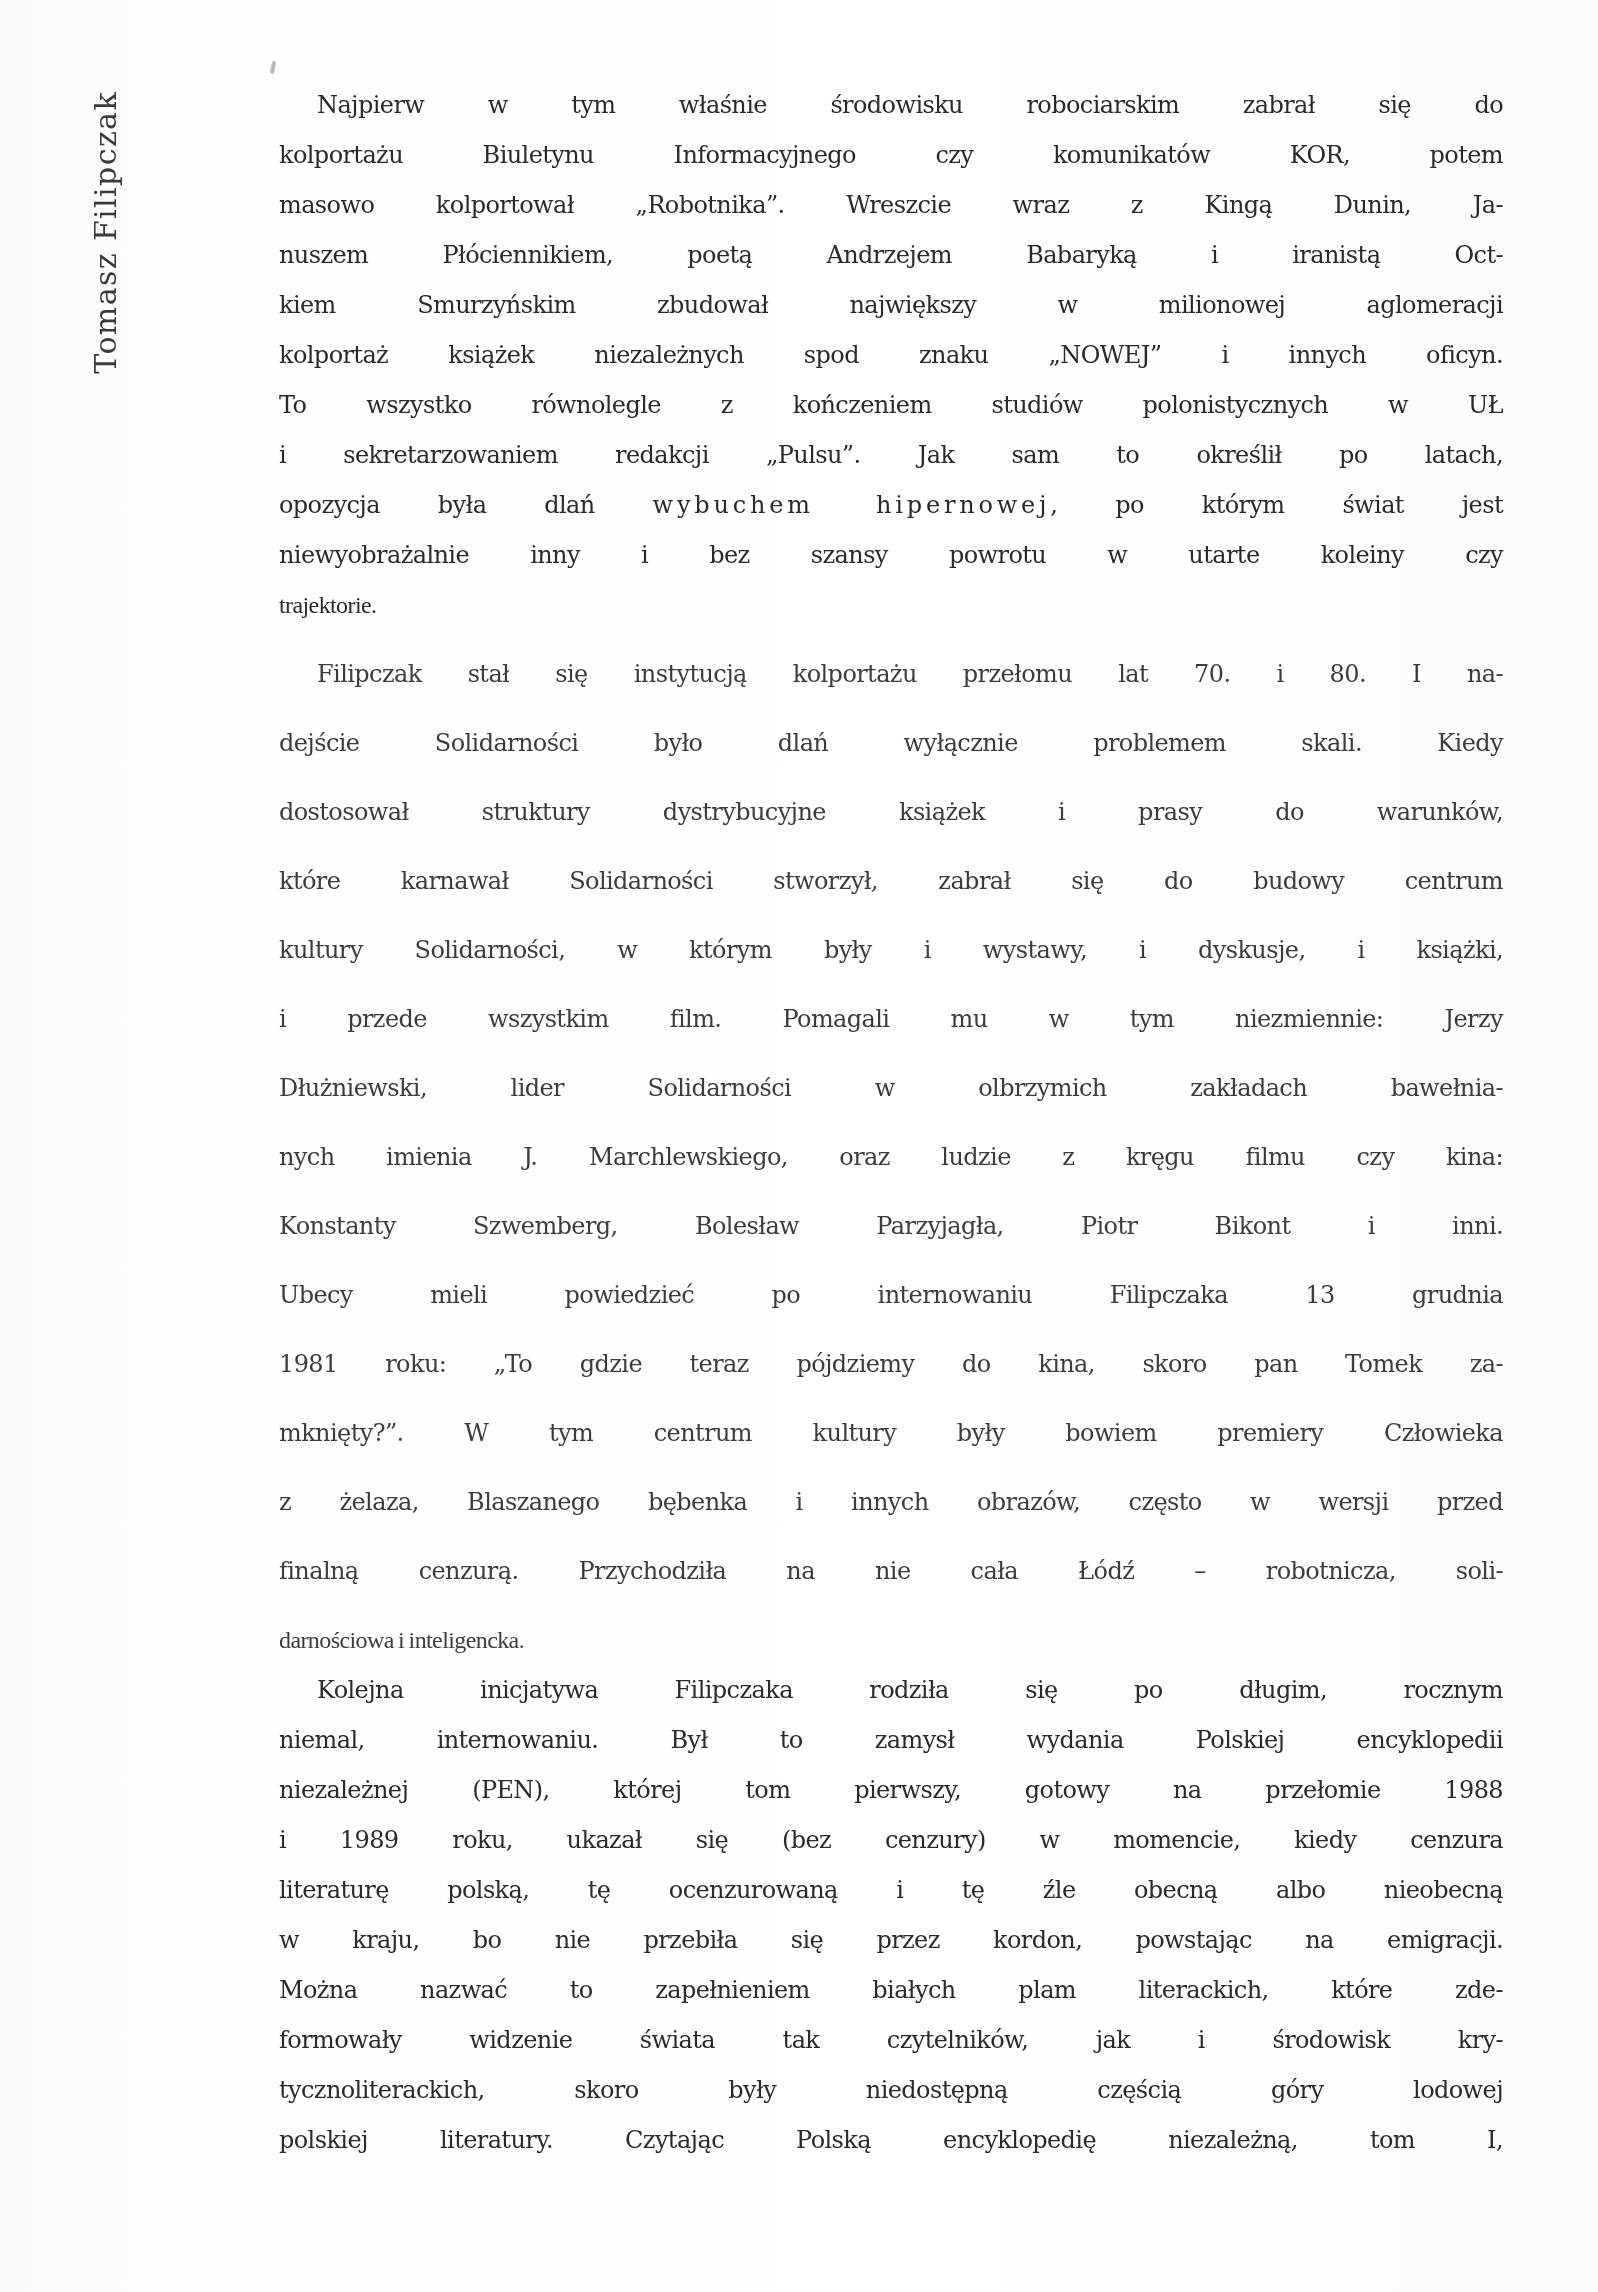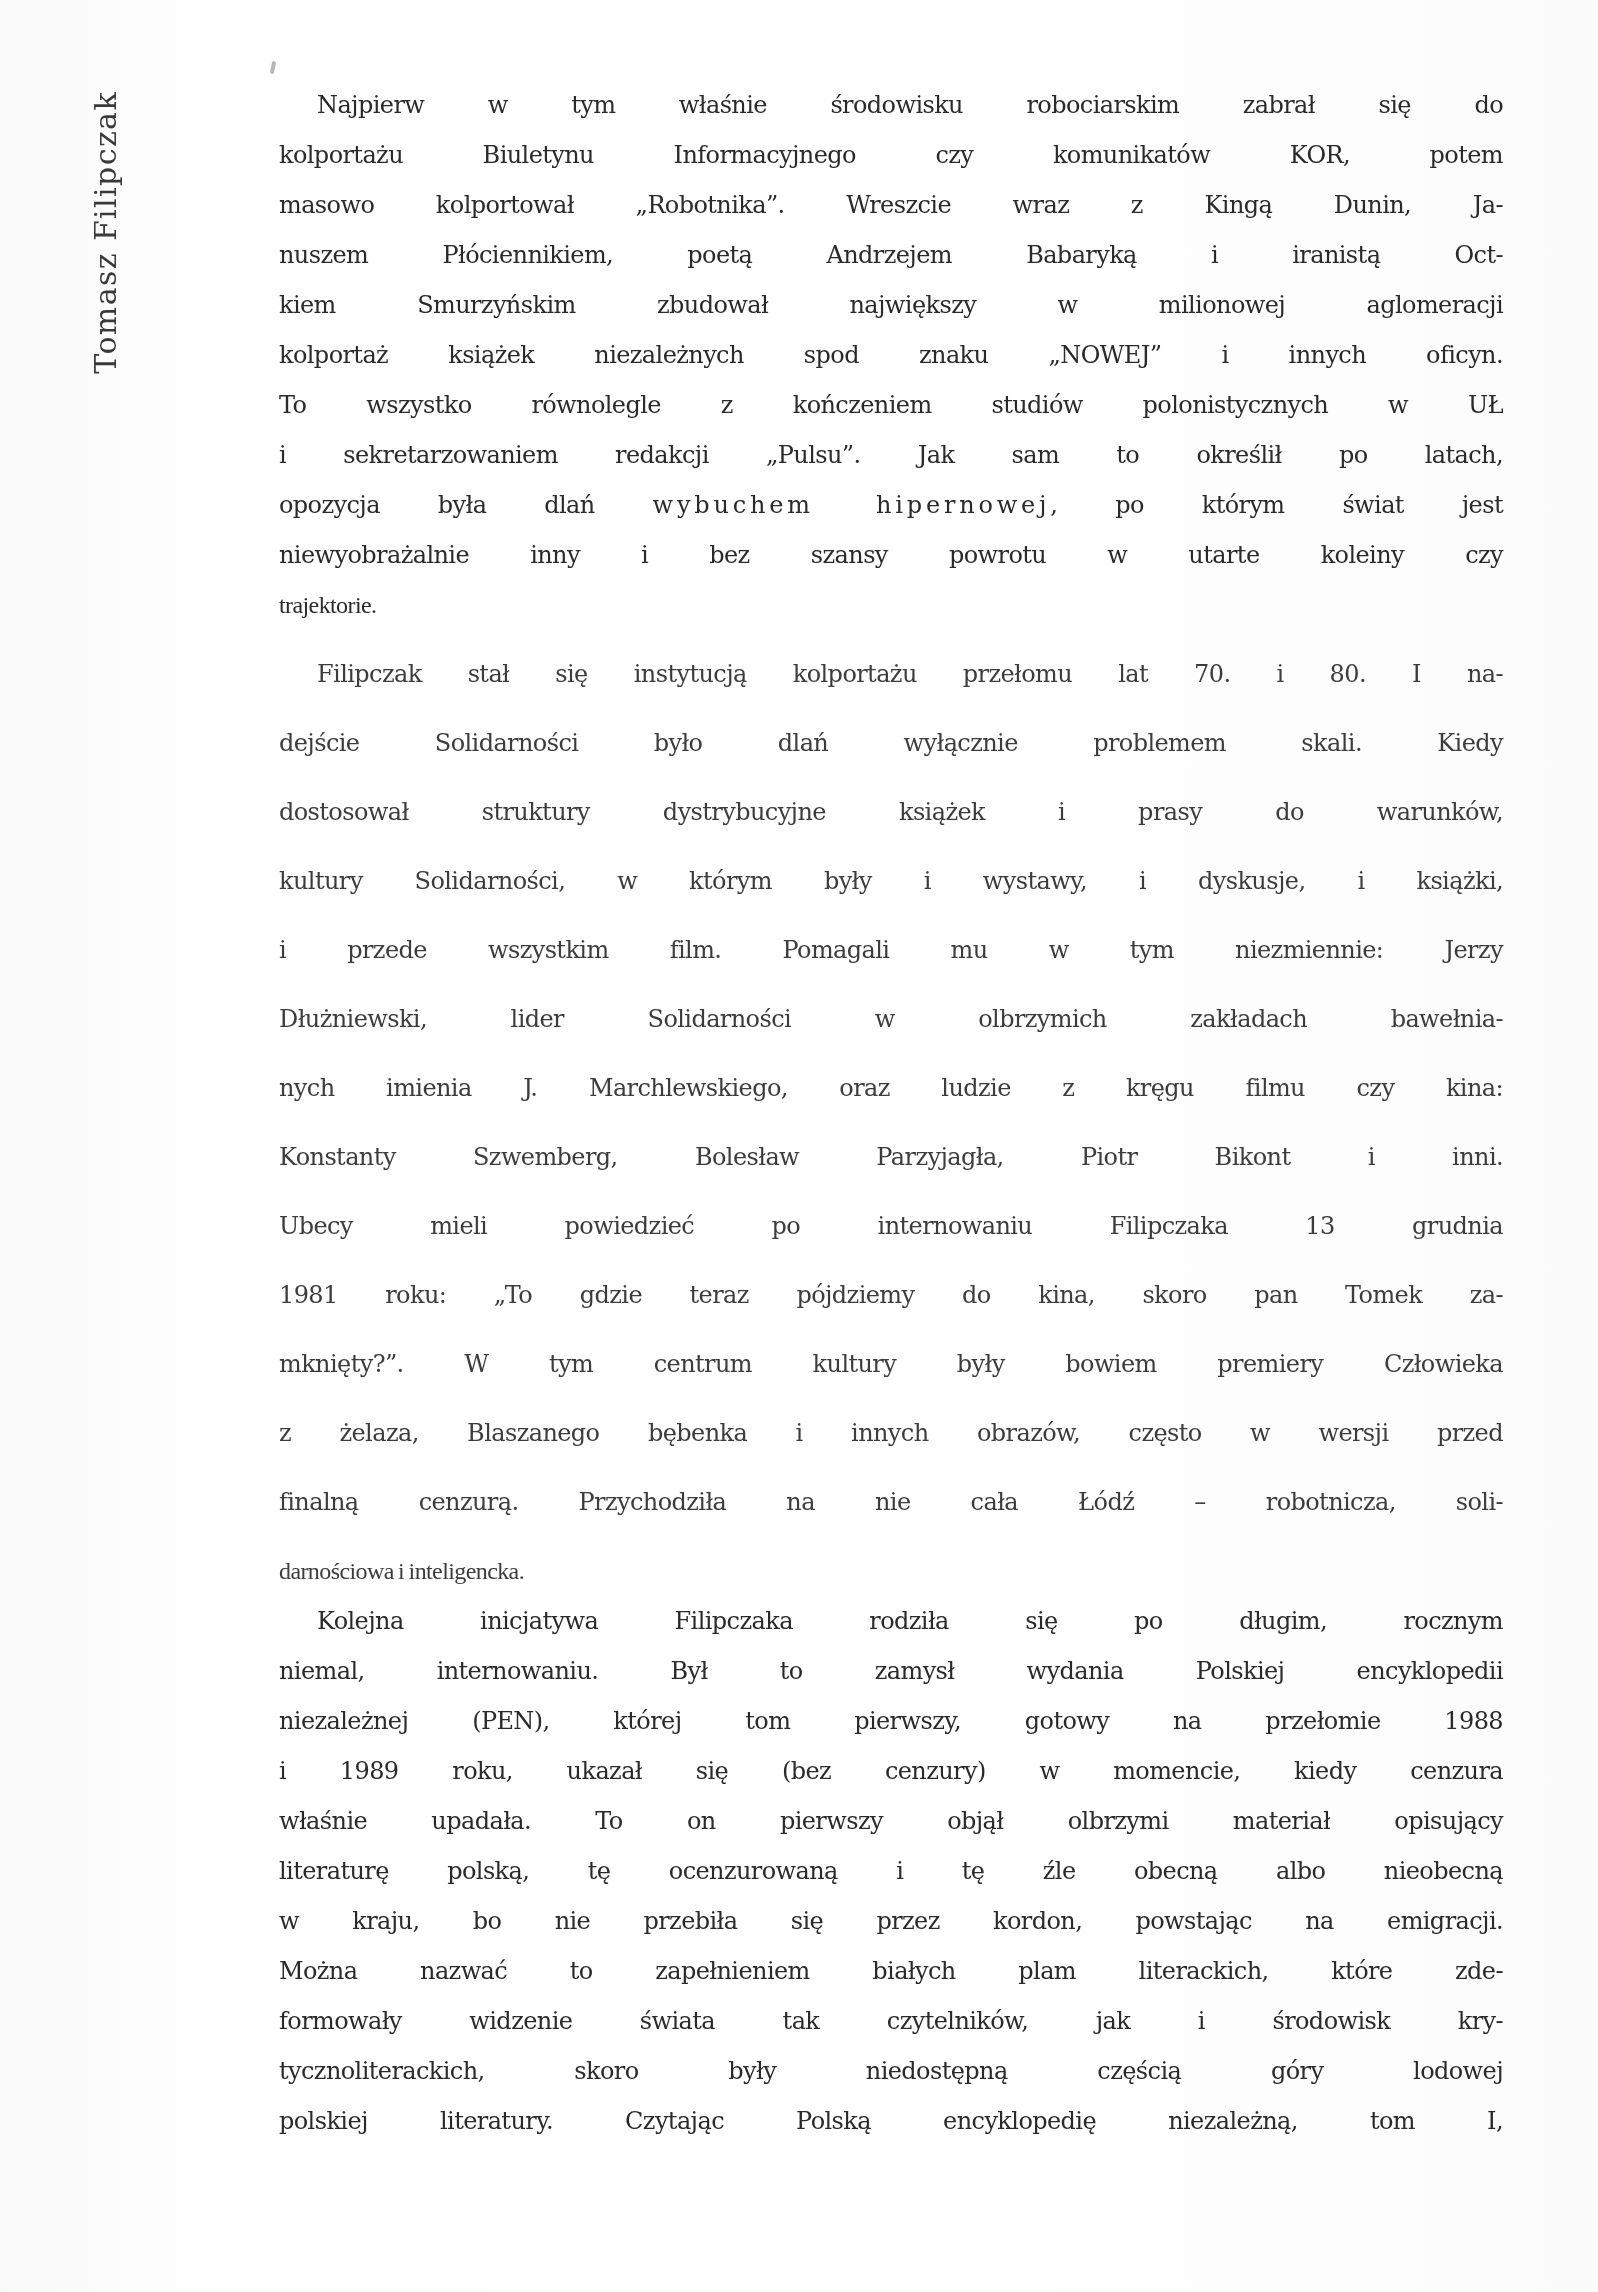--- a/index.html
+++ b/index.html
@@ -71,38 +71,38 @@
         <span class="line"><span>To wszystko równolegle z kończeniem studiów polonistycznych w UŁ</span></span>
         <span class="line"><span>i sekretarzowaniem redakcji „Pulsu”. Jak sam to określił po latach,</span></span>
         <span class="line"><span>opozycja była dlań </span><span class="seg-spaced">wybuchem hipernowej</span><span>, po którym świat jest</span></span>
         <span class="line"><span>niewyobrażalnie inny i bez szansy powrotu w utarte koleiny czy</span></span>
         <span class="line last"><span>trajektorie.</span></span>
       </div>
       <div class="paragraph p2">
         <span class="line indent"><span>Filipczak stał się instytucją kolportażu przełomu lat 70. i 80. I na-</span></span>
         <span class="line"><span>dejście Solidarności było dlań wyłącznie problemem skali. Kiedy</span></span>
         <span class="line"><span>dostosował struktury dystrybucyjne książek i prasy do warunków,</span></span>
+        <span class="line"><span>które karnawał Solidarności stworzył, zabrał się do budowy centrum</span></span>
         <span class="line"><span>kultury Solidarności, w którym były i wystawy, i dyskusje, i książki,</span></span>
         <span class="line"><span>i przede wszystkim film. Pomagali mu w tym niezmiennie: Jerzy</span></span>
         <span class="line"><span>Dłużniewski, lider Solidarności w olbrzymich zakładach bawełnia-</span></span>
         <span class="line"><span>nych imienia J. Marchlewskiego, oraz ludzie z kręgu filmu czy kina:</span></span>
         <span class="line"><span>Konstanty Szwemberg, Bolesław Parzyjagła, Piotr Bikont i inni.</span></span>
         <span class="line"><span>Ubecy mieli powiedzieć po internowaniu Filipczaka 13 grudnia</span></span>
         <span class="line"><span>1981 roku: „To gdzie teraz pójdziemy do kina, skoro pan Tomek za-</span></span>
         <span class="line"><span>mknięty?”. W tym centrum kultury były bowiem premiery </span><span class="seg-italic">Człowieka</span></span>
         <span class="line"><span class="seg-italic">z żelaza</span><span>, </span><span class="seg-italic">Blaszanego bębenka</span><span> i innych obrazów, często w wersji przed</span></span>
         <span class="line"><span>finalną cenzurą. Przychodziła na nie cała Łódź – robotnicza, soli-</span></span>
         <span class="line last"><span>darnościowa i inteligencka.</span></span>
       </div>
       <div class="paragraph p3">
         <span class="line indent"><span>Kolejna inicjatywa Filipczaka rodziła się po długim, rocznym</span></span>
         <span class="line"><span>niemal, internowaniu. Był to zamysł wydania </span><span class="seg-italic">Polskiej encyklopedii</span></span>
         <span class="line"><span class="seg-italic">niezależnej</span><span> (PEN), której tom pierwszy, gotowy na przełomie 1988</span></span>
         <span class="line"><span>i 1989 roku, ukazał się (bez cenzury) w momencie, kiedy cenzura</span></span>
-        <span class="line"><span>właśnie upadała. To on pierwszy objął olbrzymi materiał opisujący</span></span>
         <span class="line"><span>literaturę polską, tę ocenzurowaną i tę źle obecną albo nieobecną</span></span>
         <span class="line"><span>w kraju, bo nie przebiła się przez kordon, powstając na emigracji.</span></span>
         <span class="line"><span>Można nazwać to zapełnieniem białych plam literackich, które zde-</span></span>
         <span class="line"><span>formowały widzenie świata tak czytelników, jak i środowisk kry-</span></span>
         <span class="line"><span>tycznoliterackich, skoro były niedostępną częścią góry lodowej</span></span>
         <span class="line"><span>polskiej literatury. Czytając </span><span class="seg-italic">Polską encyklopedię niezależną</span><span>, tom I,</span></span>
       </div>
     </div>
 </div>
 

